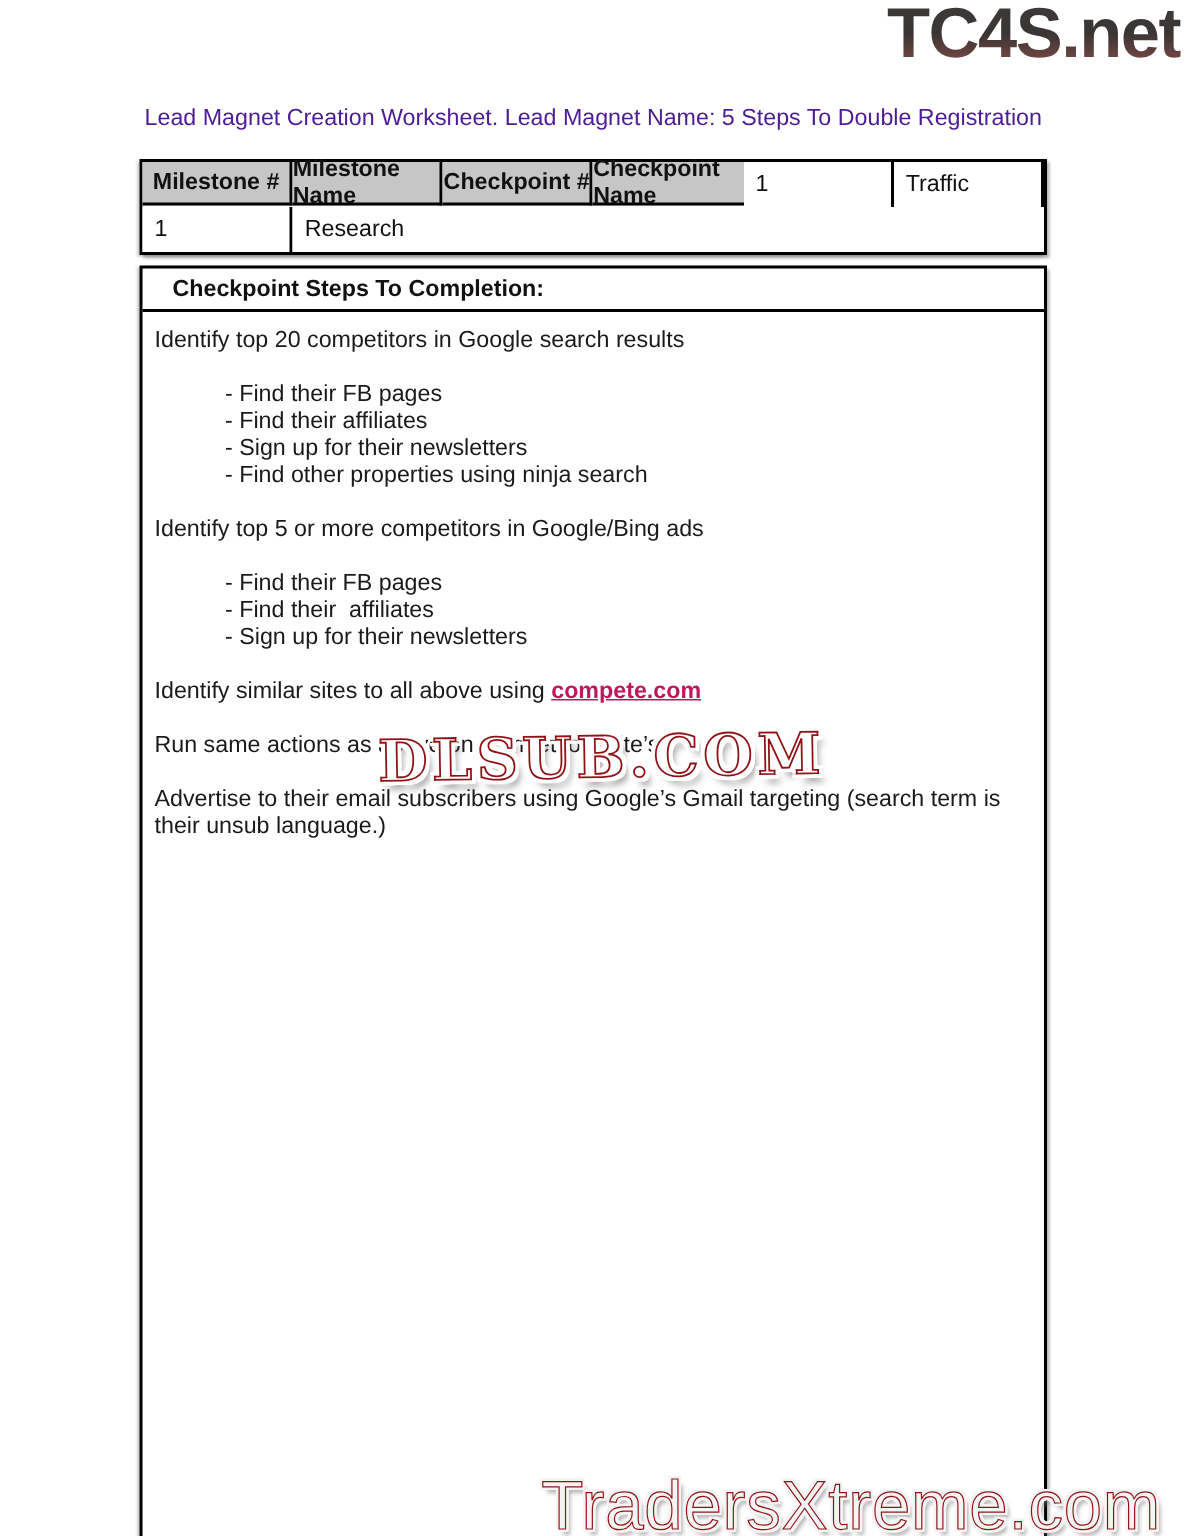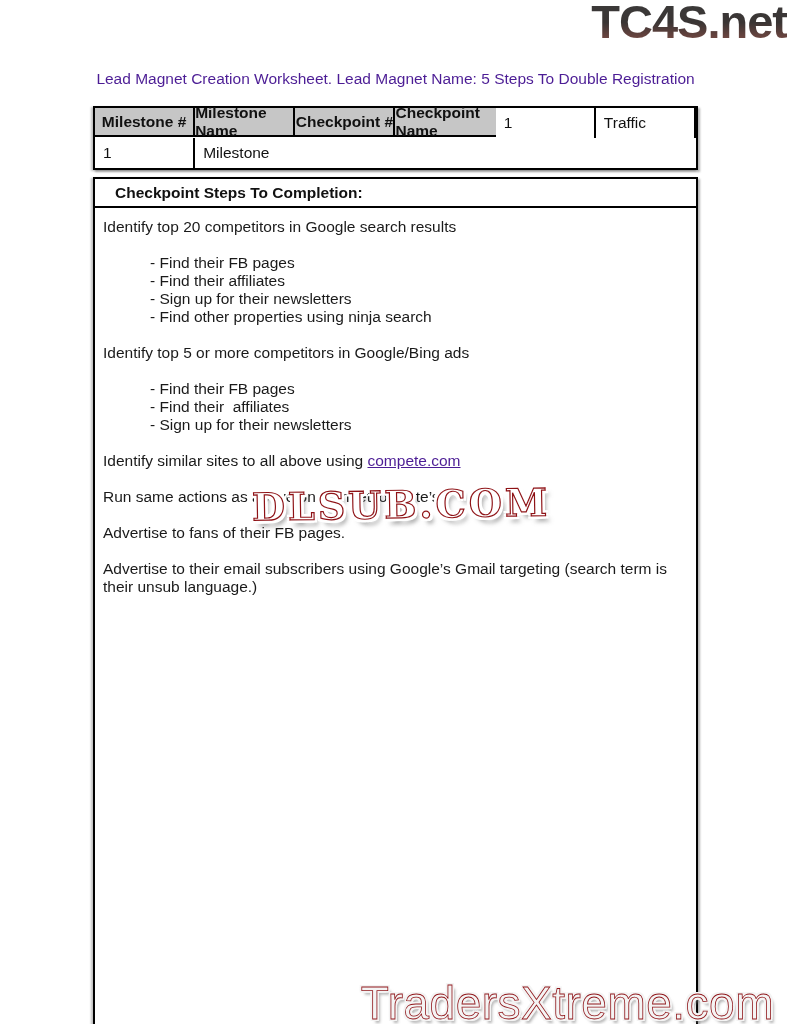--- a/index.html
+++ b/index.html
@@ -44,21 +44,21 @@
     box-shadow:-2px 1px 2px rgba(0,0,0,0.25), 2px 2px 2px rgba(0,0,0,0.3);
   }
   .cheader {
     font-weight:bold; font-size:15.5px; padding:5px 20px 4px; border-bottom:2px solid #000;
   }
   .cbody {
     height:845px; padding:10px 8px 0; font-size:15.5px; line-height:18px; color:#1a1a1a;
   }
   .block { margin-bottom:18px; white-space:pre-wrap; }
   .list-line { padding-left:47px; white-space:pre-wrap; }
-  .cbody a { color:#4c1d95; text-decoration:underline; cursor:pointer; }
+  .cbody a { color:#be185d; text-decoration:underline; cursor:pointer;font-weight:bold; }
 
   
   .dlsub {
     position:absolute; left:252px; top:482px;
     font-family:"DejaVu Serif", serif; font-weight:bold;
     font-size:38px; letter-spacing:3px; transform:rotate(-1deg);
     background:linear-gradient(180deg,#f0868c 0%,#e4555c 38%,#c01b22 52%,#c2262a 100%);
     -webkit-background-clip:text; background-clip:text; color:transparent;
     -webkit-text-stroke:1.2px #8e1216;
     text-shadow:
@@ -89,33 +89,32 @@
 
 <div class="doc">
   <div class="mtable" id="mtable">
       <div class="hcell">Milestone #</div>
       <div class="hcell">Milestone Name</div>
       <div class="hcell">Checkpoint #</div>
       <div class="hcell">Checkpoint Name</div>
       <div class="dcell">1</div>
       <div class="dcell">Traffic</div>
       <div class="dcell">1</div>
-      <div class="dcell">Milestone</div>
+      <div class="dcell">Research</div>
     </div>
 
   <div class="csection">
     <div class="cheader">Checkpoint Steps To Completion:</div>
     <div class="cbody" id="steps">
         <div class="block">Identify top 20 competitors in Google search results</div>
         <div class="block"><div class="list-line">- Find their FB pages</div><div class="list-line">- Find their affiliates</div><div class="list-line">- Sign up for their newsletters</div><div class="list-line">- Find other properties using ninja search</div></div>
         <div class="block">Identify top 5 or more competitors in Google/Bing ads</div>
         <div class="block"><div class="list-line">- Find their FB pages</div><div class="list-line">- Find their  affiliates</div><div class="list-line">- Sign up for their newsletters</div></div>
         <div class="block"><span>Identify similar sites to all above using </span><a>compete.com</a><span></span></div>
         <div class="block">Run same actions as above on competitors site’s</div>
-        <div class="block">Advertise to fans of their FB pages.</div>
         <div class="block">Advertise to their email subscribers using Google’s Gmail targeting (search term is their unsub language.)</div>
       </div>
   </div>
 </div>
 
 <div class="dlsub">DLSUB.COM</div>
 
 <div class="txtreme">TradersXtreme.com</div>
 
 </body></html>

